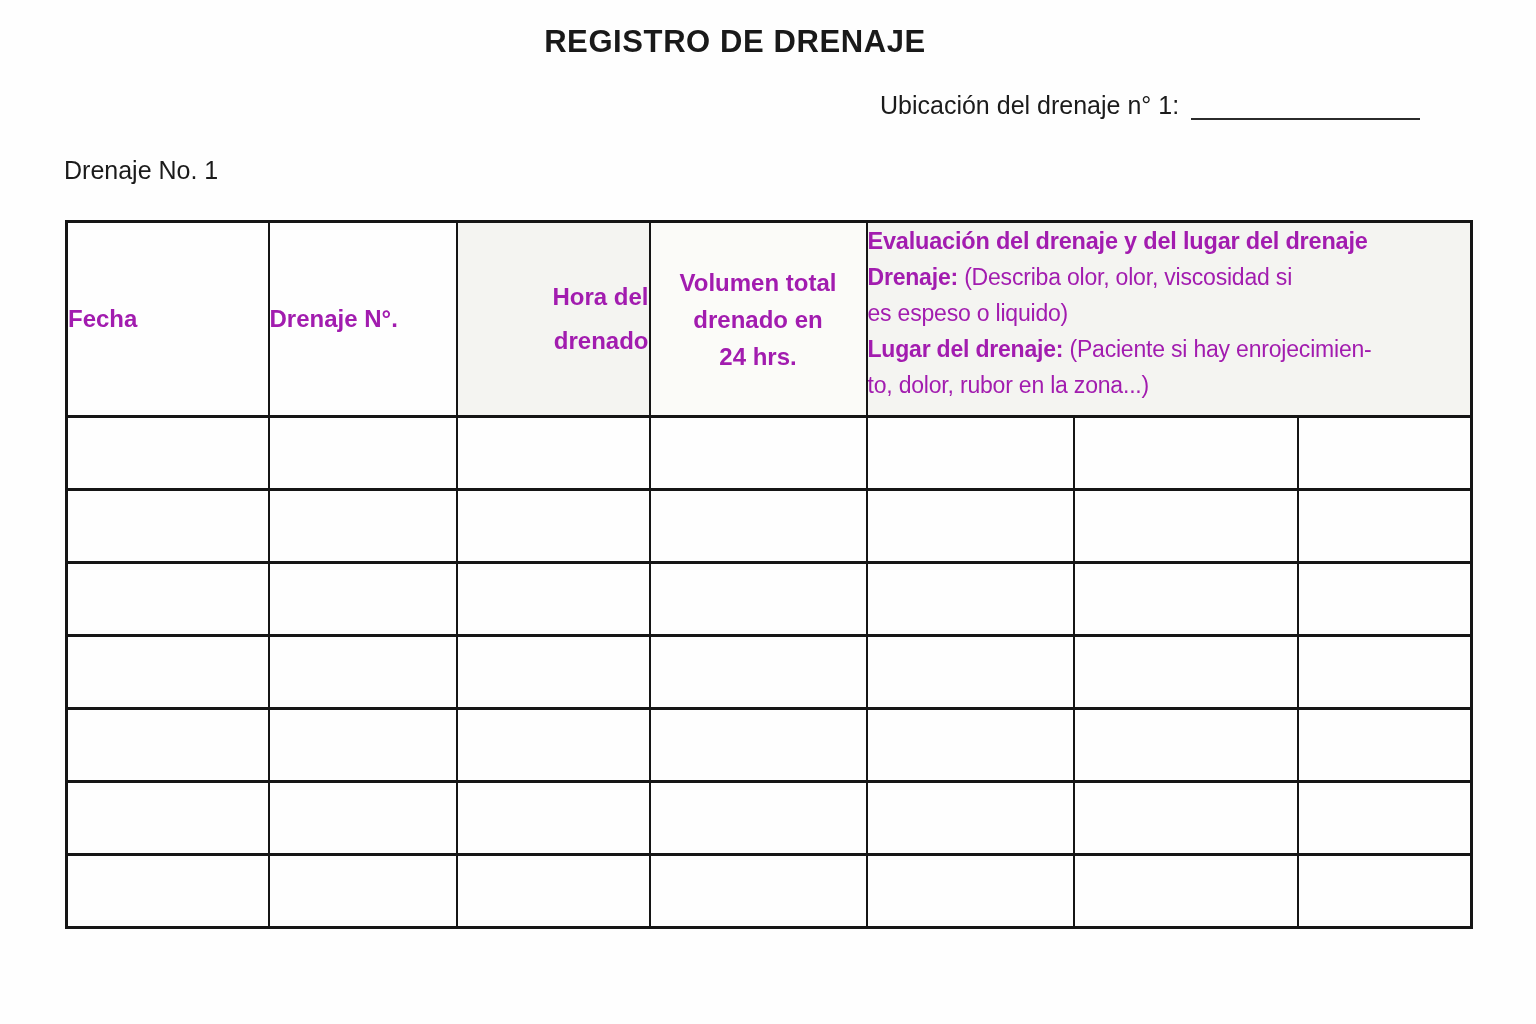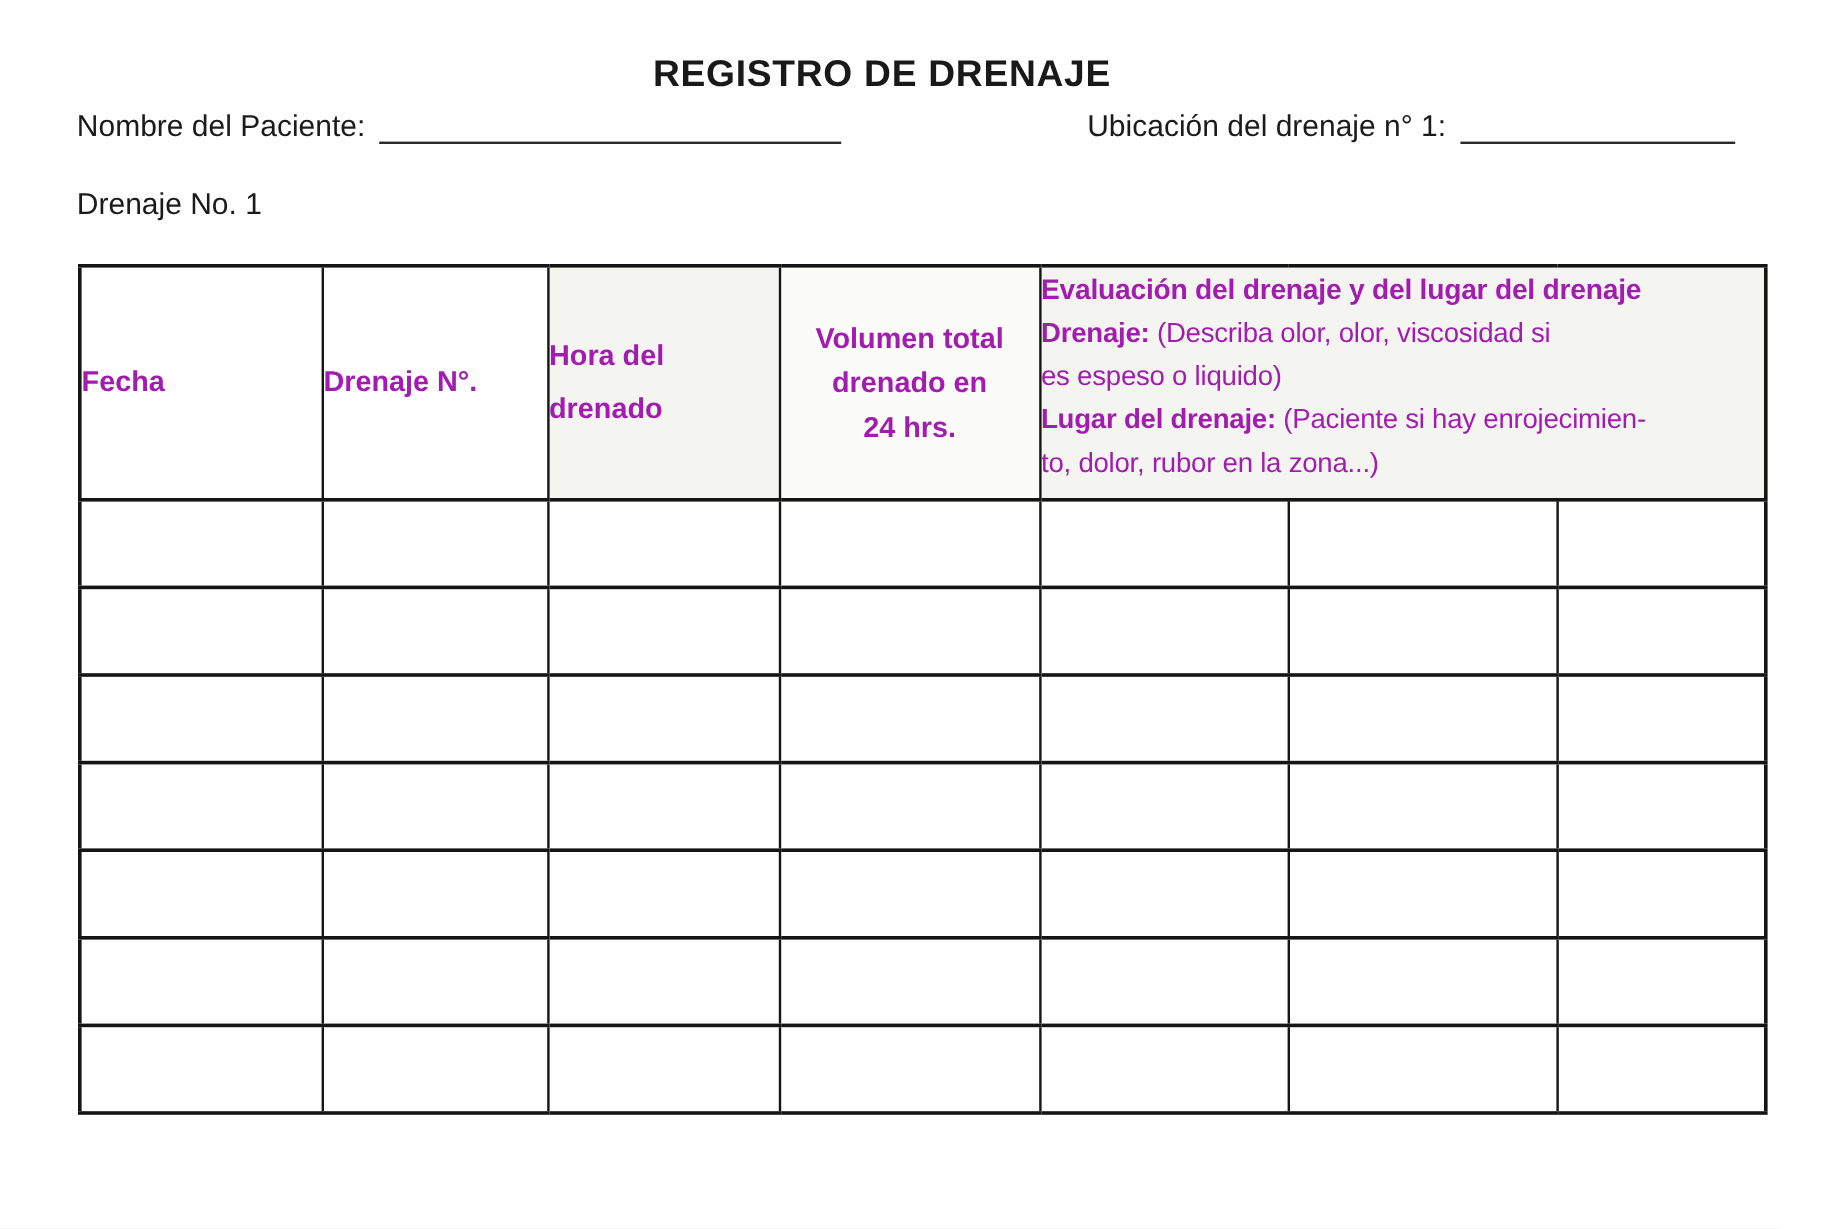--- a/index.html
+++ b/index.html
@@ -8,32 +8,32 @@
     position: relative;
     width: 1536px;
     height: 1024px;
     background: #fefefe;
     font-family: "Liberation Sans", "DejaVu Sans", sans-serif;
     color: #1b1b1b;
     overflow: hidden;
   }
   .title {
     position: absolute;
-    top: 44px;
+    top: 24px;
     left: 0;
     width: 1470px;
     text-align: center;
     font-size: 31px;
     font-weight: 700;
     letter-spacing: 0.6px;
     color: #191919;
   }
   .field { position: absolute; font-size: 25px; white-space: nowrap; }
   .field-patient { left: 64px; top: 91px; }
-  .field-location { left: 906px; top: 91px; }
+  .field-location { left: 880px; top: 91px; }
   .drain-no { position: absolute; left: 64px; top: 156px; font-size: 25px; }
   .blank {
     display: inline-block;
     border-bottom: 2px solid #2b2b2b;
     height: 27px;
     vertical-align: bottom;
     margin-left: 12px;
   }
   .blank-patient { width: 385px; }
   .blank-location { width: 229px; }
@@ -58,21 +58,21 @@
   tbody td { background: #fefefe; }
 
   th.hdr { font-size: 24px; font-weight: 700; color: #a21caf; }
   th.hdr-fecha, th.hdr-drenaje-n {
     text-align: left;
     padding-left: 28px;
     vertical-align: middle;
     background: #fefefe;
   }
   th.hdr-hora {
-    text-align: left;
+    text-align: right;
     vertical-align: middle;
     line-height: 44px;
     background: #f4f4f1;
   }
   th.hdr-volumen {
     text-align: center;
     vertical-align: middle;
     line-height: 37px;
     background: #fbfbf8;
   }
@@ -91,23 +91,20 @@
   .eval-title { font-weight: 700; font-size: 23.5px; }
   .b { font-weight: 700; margin-top: 48px; }
 </style>
 </head>
 <body>
 
 <div class="page">
 
   <div class="title">REGISTRO DE DRENAJE</div>
 
-  <div class="field field-patient">
-    <span>Nombre del Paciente:</span><span class="blank blank-patient"></span>
-  </div>
 
   <div class="field field-location">
     <span>Ubicación del drenaje n° 1:</span><span class="blank blank-location"></span>
   </div>
 
   <div class="drain-no">Drenaje No. 1</div>
 
   <table class="reg">
     <colgroup id="cols">
         <col style="width: 202px;">

